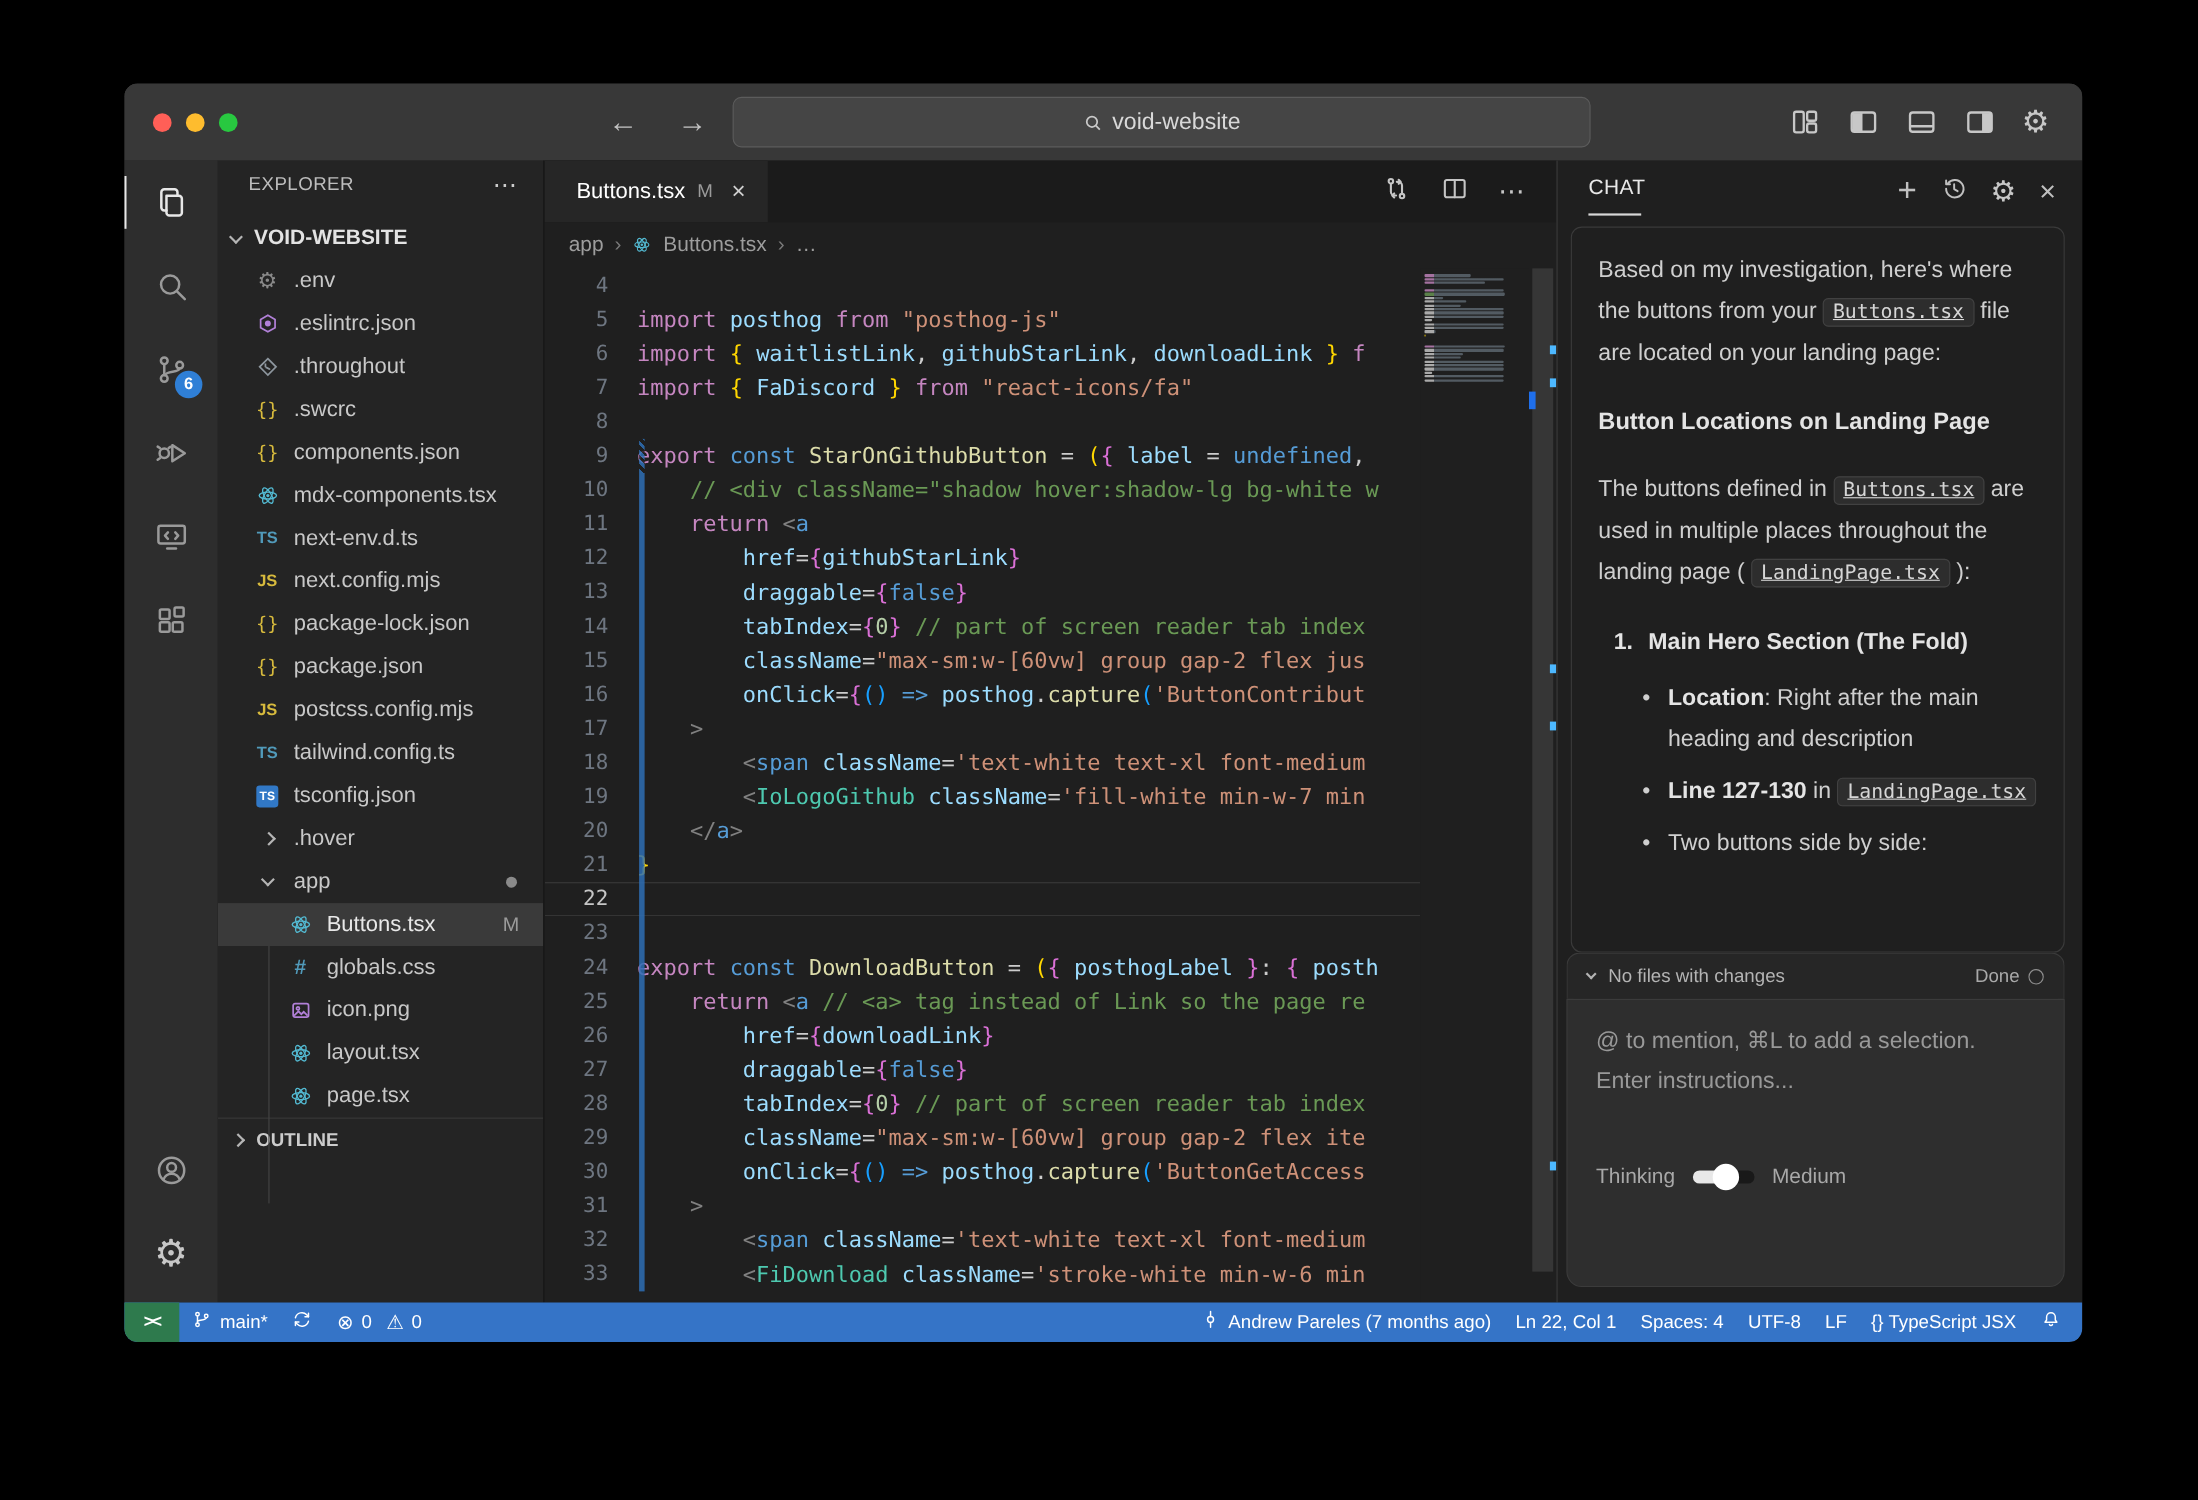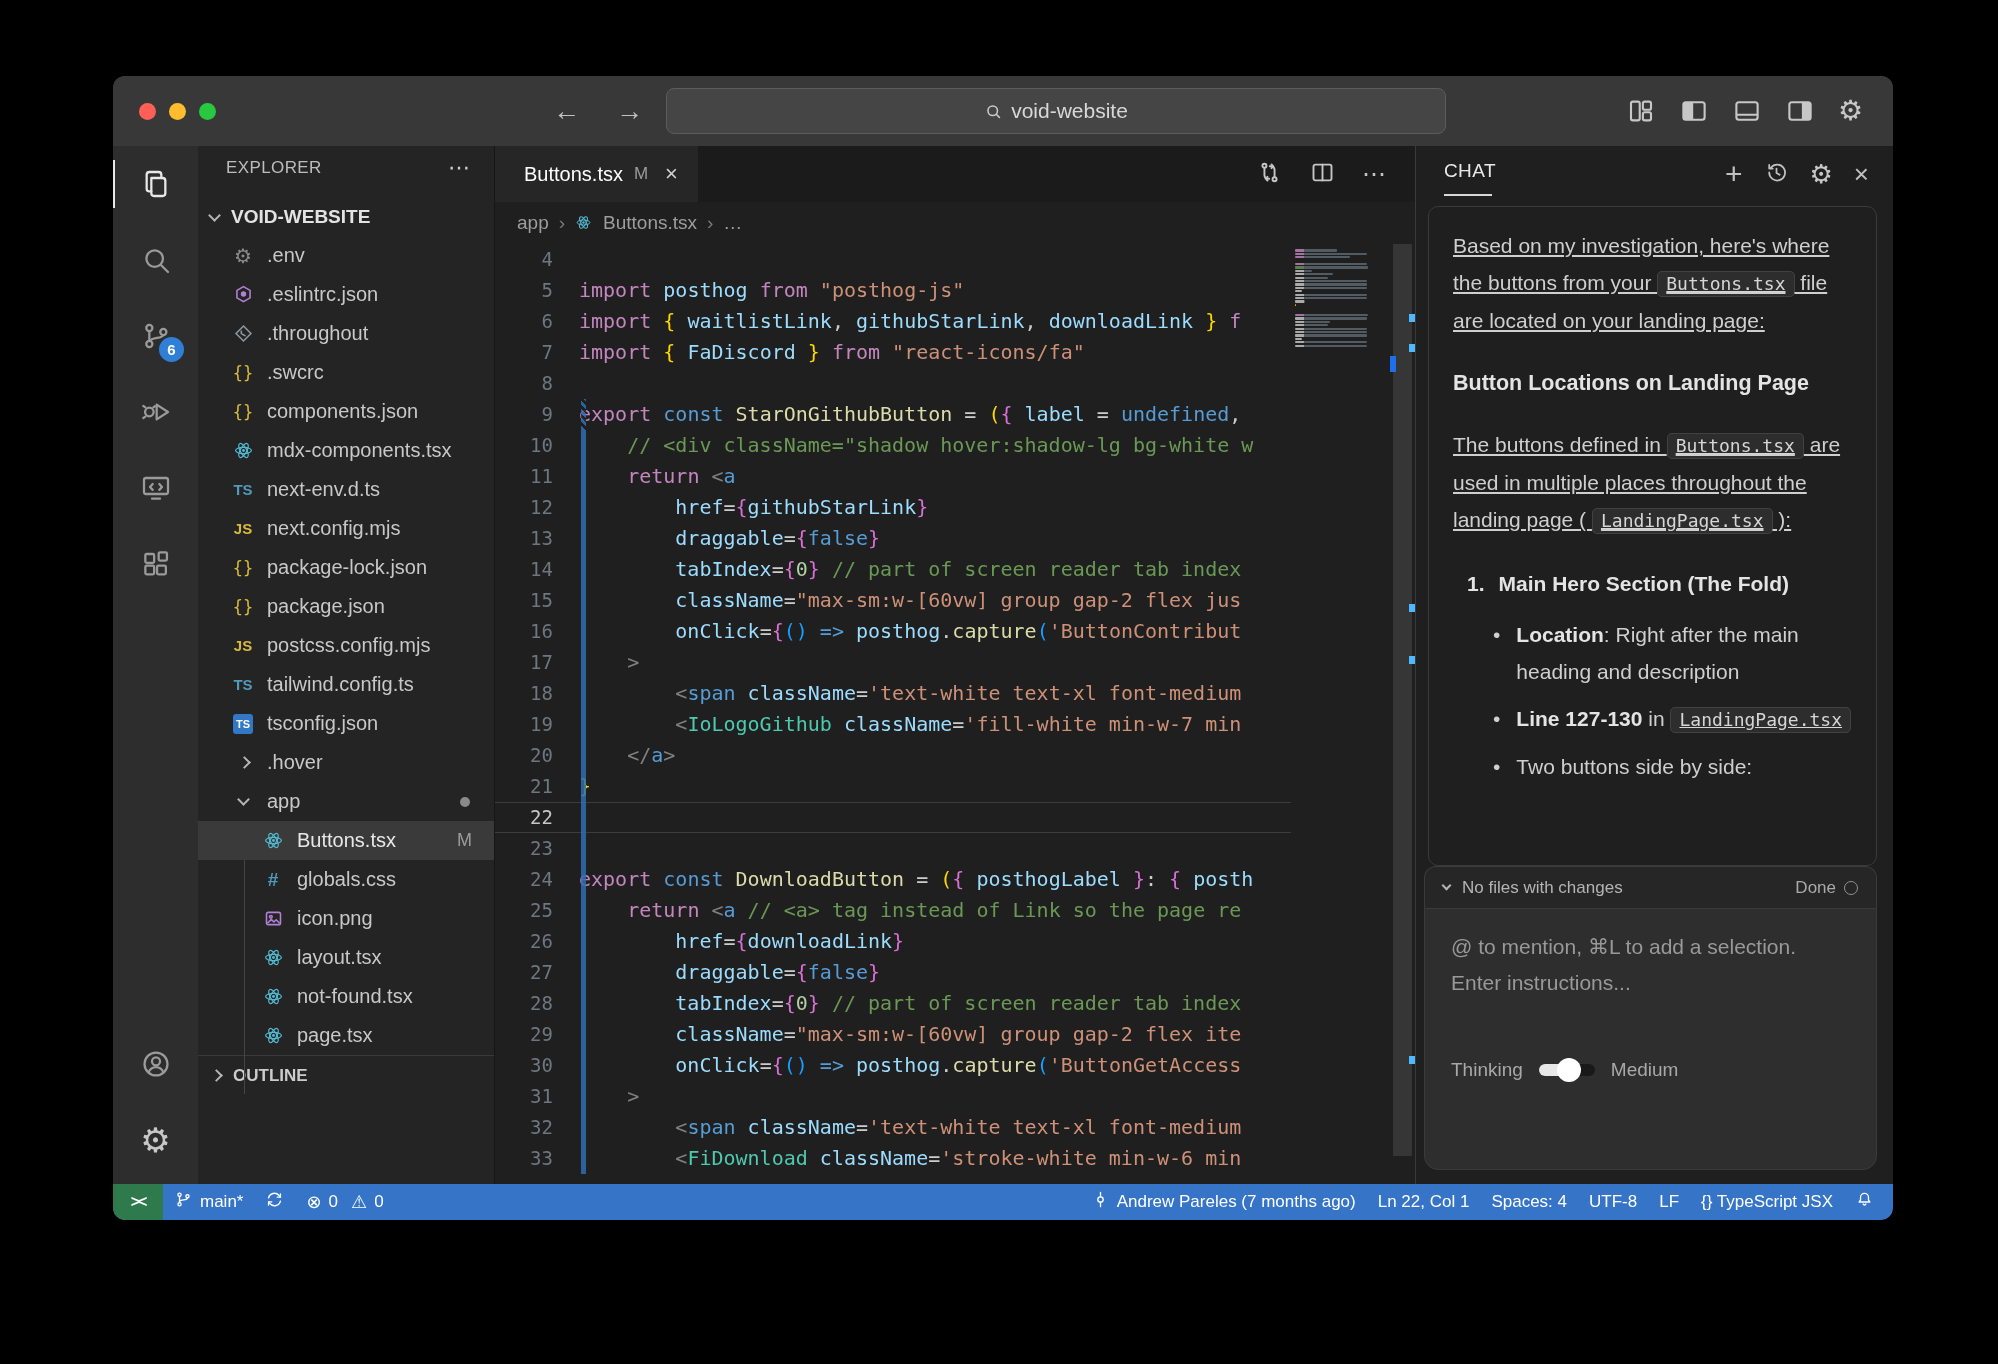--- a/index.html
+++ b/index.html
@@ -93,21 +93,21 @@
   .chat { flex:1; position:relative; background:#1f1f1f; border-left:1px solid #3a3a3a; }
   .chat-header { height:56px; display:flex; align-items:center; padding:0 24px 0 28px; }
   .chat-title { color:#e8e8e8; font-size:19px; letter-spacing:.4px; position:relative; padding-bottom:6px; }
   .chat-title::after { content:""; position:absolute; left:0; right:4px; bottom:-8px; height:2px; background:#d7d7d7; }
   .chat-hicons { margin-left:auto; display:flex; gap:21px; align-items:center; color:#c0c0c0; }
   .chat-hicons .plus { font-size:30px; font-weight:300; line-height:1; }
   .chat-hicons .x { font-size:26px; line-height:1; }
   .chat-hicons svg { width:25px; height:25px; }
   .chat-box { position:absolute; top:60px; left:12px; right:16px; bottom:318px; border:1px solid #3a3a3a;
               border-radius:10px; padding:20px 24px; overflow:hidden; color:#cfcfcf; font-size:21px; line-height:37px; }
-  .chat-box p { margin-bottom:26px;text-decoration:underline; }
+  .chat-box p { margin-bottom:26px; }
   .chat-box .h { font-weight:bold; color:#e4e4e4; font-size:21.5px; margin-bottom:24px; }
   .ccode { font-family:"DejaVu Sans Mono", monospace; font-size:18px; background:#2d2d2d; border:1px solid #414141;
            border-radius:5px; padding:1px 8px 2px; text-decoration:underline; color:#d6d6d6; white-space:nowrap; }
   .cnum { display:flex; gap:14px; padding-left:14px; margin-bottom:14px; font-weight:bold; color:#e4e4e4; }
   .cli { display:flex; gap:16px; padding-left:40px; margin-bottom:10px; }
   .cli .mark { color:#cfcfcf; }
   .cli b, .cnum b { color:#e4e4e4; }
   .changes-bar { position:absolute; left:8px; right:16px; bottom:276px; height:42px; background:#262626;
                  border:1px solid #3b3b3b; border-bottom:none; border-radius:12px 12px 0 0; display:flex; align-items:center;
                  padding:0 18px; gap:12px; color:#b4b4b4; font-size:17px; }
@@ -398,31 +398,20 @@
             </div>
             <div class="row d1">
               <span class="fi">
                 <svg viewBox="0 0 24 24" fill="none" stroke="#53b9d1" stroke-width="1.4">
                   <ellipse cx="12" cy="12" rx="9" ry="3.6"></ellipse>
                   <ellipse cx="12" cy="12" rx="9" ry="3.6" transform="rotate(60 12 12)"></ellipse>
                   <ellipse cx="12" cy="12" rx="9" ry="3.6" transform="rotate(120 12 12)"></ellipse>
                   <circle cx="12" cy="12" r="1.7" fill="#53b9d1" stroke="none"></circle>
                 </svg>
               </span>
-              <span>not-found.tsx</span>
-            </div>
-            <div class="row d1">
-              <span class="fi">
-                <svg viewBox="0 0 24 24" fill="none" stroke="#53b9d1" stroke-width="1.4">
-                  <ellipse cx="12" cy="12" rx="9" ry="3.6"></ellipse>
-                  <ellipse cx="12" cy="12" rx="9" ry="3.6" transform="rotate(60 12 12)"></ellipse>
-                  <ellipse cx="12" cy="12" rx="9" ry="3.6" transform="rotate(120 12 12)"></ellipse>
-                  <circle cx="12" cy="12" r="1.7" fill="#53b9d1" stroke="none"></circle>
-                </svg>
-              </span>
               <span>page.tsx</span>
             </div>
             <div class="guide" style="top: 624px; height: 234px;"></div>
           </div>
         <div id="sbsections">
             <div class="sb-section">
               <span class="chev right"></span>
               <span>OUTLINE</span>
             </div>
           </div>

